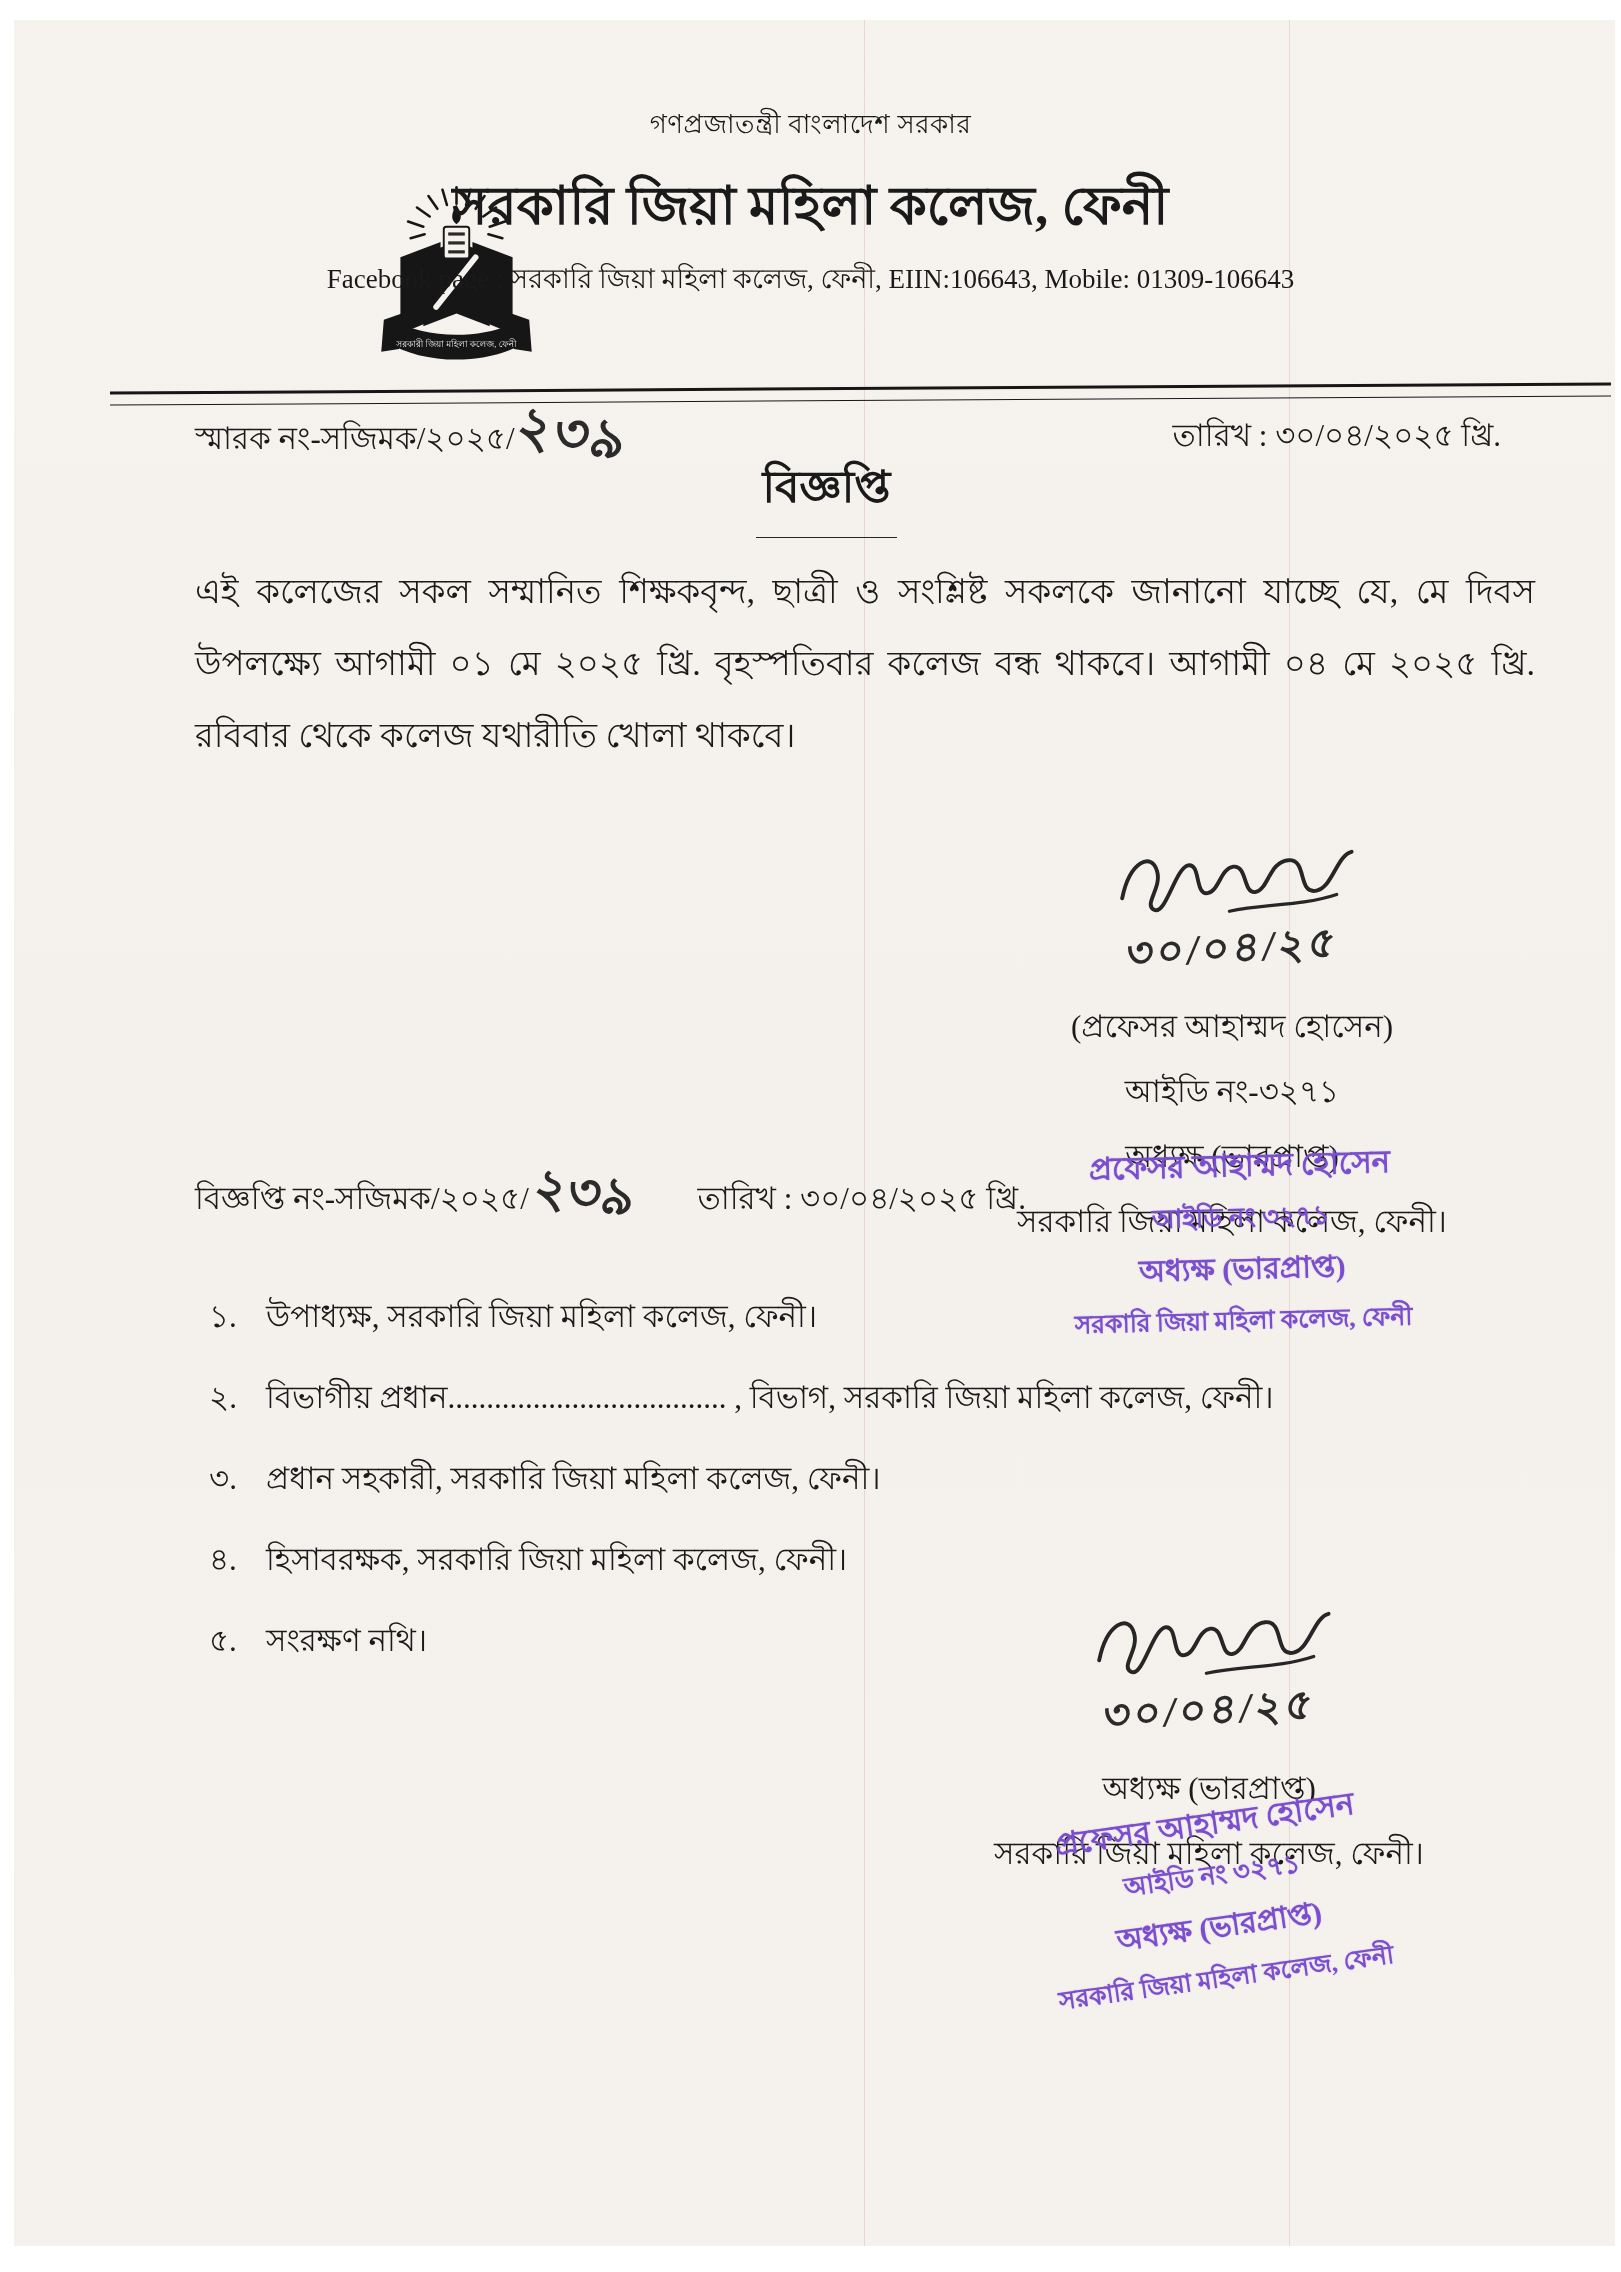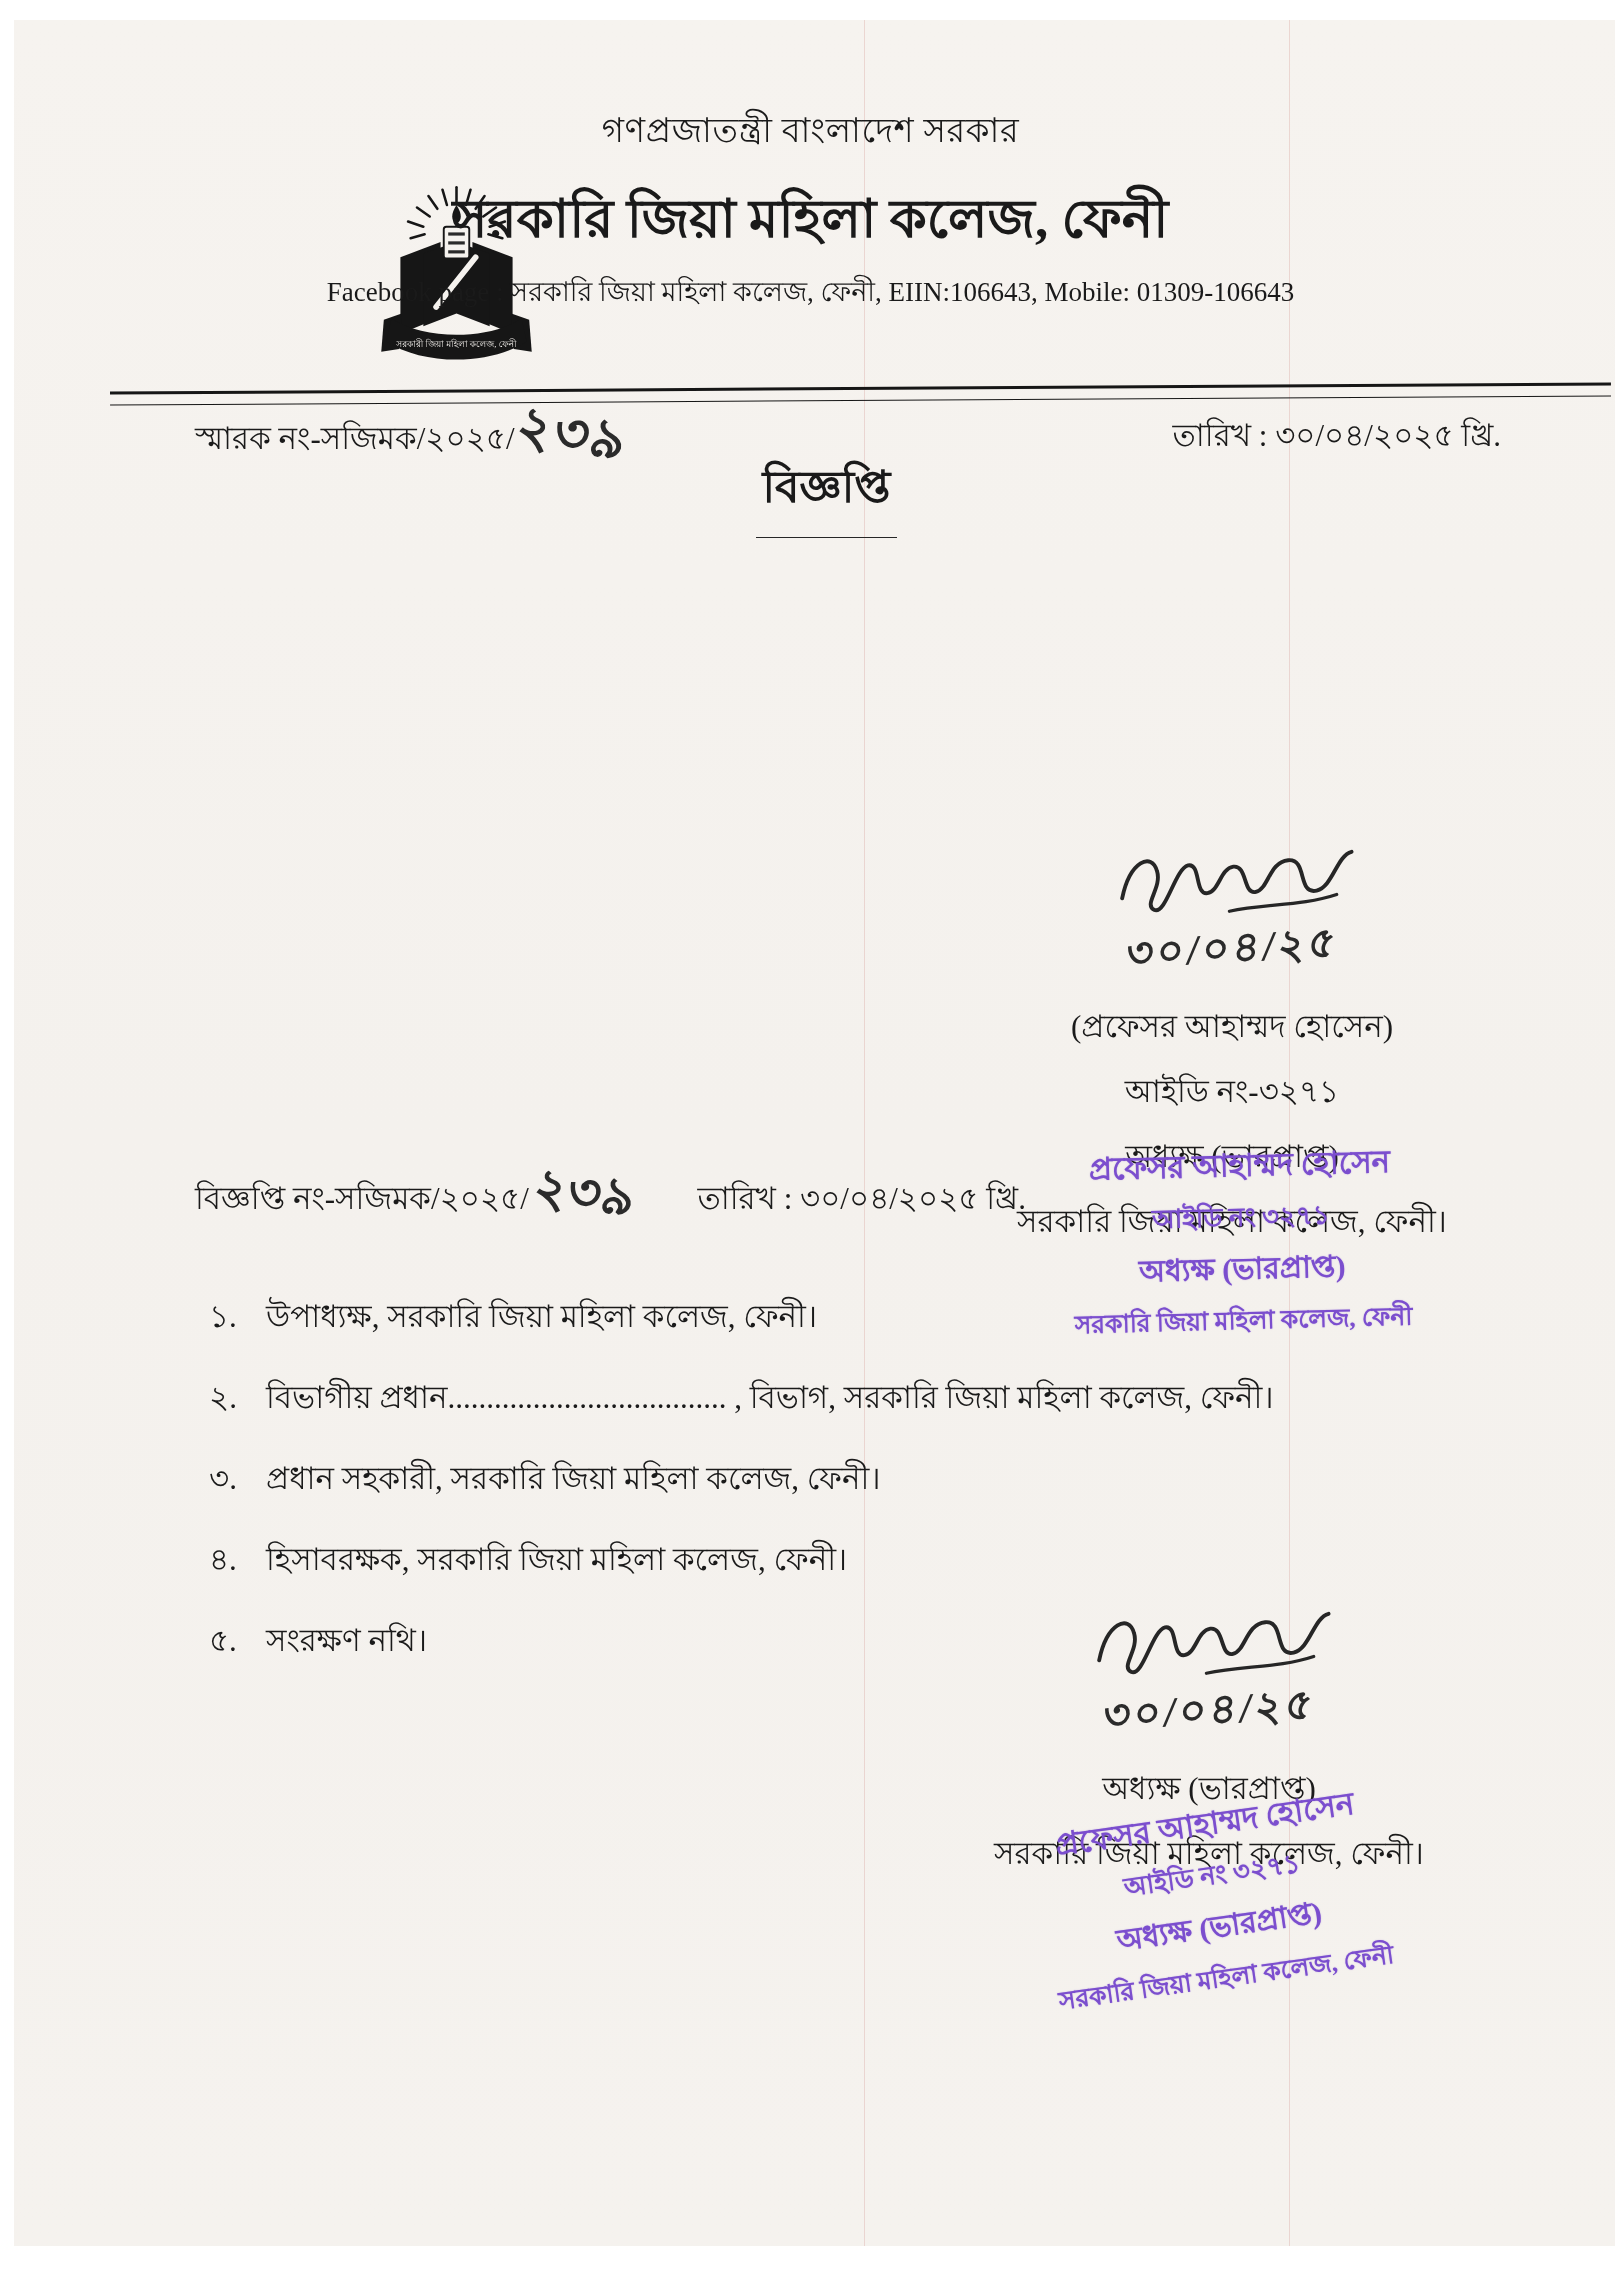--- a/index.html
+++ b/index.html
@@ -7,21 +7,21 @@
        font-family:"Liberation Serif","DejaVu Serif",serif;color:#1a1a1a;}
   .page{position:relative;width:1621px;height:2273px;background:#ffffff;}
   .paper{position:absolute;left:14.3px;top:19.5px;right:6.5px;bottom:27px;
          background:#f5f2ee;
          background-image:linear-gradient(180deg,#f6f3ef 0%,#f4f1ed 50%,#f5f2ee 100%);}
   .crease{position:absolute;top:19.5px;bottom:27px;width:1.3px;background:rgba(214,160,155,0.35);}
   .crease.c1{left:864px;}
   .crease.c2{left:1289px;}
 
   .header{position:absolute;left:0;top:104px;width:1621px;text-align:center;}
-  .govt-line{font-size:34px;letter-spacing:0.6px;}
+  .govt-line{font-size:26px;letter-spacing:0.6px;}
   .office-line{font-size:39px;font-weight:700;margin-top:27px;}
   .college-line{font-size:53px;font-weight:700;margin-top:17px;}
   .website-line{font-size:29px;margin-top:14.3px;}
   .facebook-line{font-size:27px;margin-top:5.2px;}
 
   .logo{position:absolute;left:380px;top:181px;}
 
   .divider{position:absolute;left:110px;top:387px;width:1501px;height:9.7px;
            border-top:3.2px solid #161616;border-bottom:1.9px solid #161616;
            transform:rotate(-0.35deg);}
@@ -123,20 +123,21 @@
     <div>
       <span>স্মারক নং-সজিমক/২০২৫/</span><span class="hand memo-hand">২৩৯</span>
     </div>
     <div>তারিখ : ৩০/০৪/২০২৫ খ্রি.</div>
   </div>
 
   <div class="notice-title">
     <span>বিজ্ঞপ্তি</span>
   </div>
 
+  <div class="body-text">এই কলেজের সকল সম্মানিত শিক্ষকবৃন্দ, ছাত্রী ও সংশ্লিষ্ট সকলকে জানানো যাচ্ছে যে, মে দিবস উপলক্ষ্যে আগামী ০১ মে ২০২৫ খ্রি. বৃহস্পতিবার কলেজ বন্ধ থাকবে। আগামী ০৪ মে ২০২৫ খ্রি. রবিবার থেকে কলেজ যথারীতি খোলা থাকবে।</div>
 
   <div class="sig-block sig1">
     <svg class="sig-ink" width="260" height="84" viewBox="0 0 400 130">
       <path d="M30,98 C42,40 76,26 84,56 C92,82 62,108 80,116 C98,123 112,52 132,47
                C152,43 142,93 162,90 C180,87 182,52 202,49 C224,46 217,93 237,88
                C257,83 257,42 287,39 C317,36 301,93 331,86 C356,80 362,32 385,26" fill="none" stroke="#262626" stroke-width="6" stroke-linecap="round"></path>
       <path d="M196,118 C252,106 308,110 362,92" fill="none" stroke="#262626" stroke-width="5" stroke-linecap="round"></path>
     </svg>
     <div><span class="hand-date">৩০/০৪/২৫</span></div>
     <div class="sig-line">(প্রফেসর আহাম্মদ হোসেন)</div>

